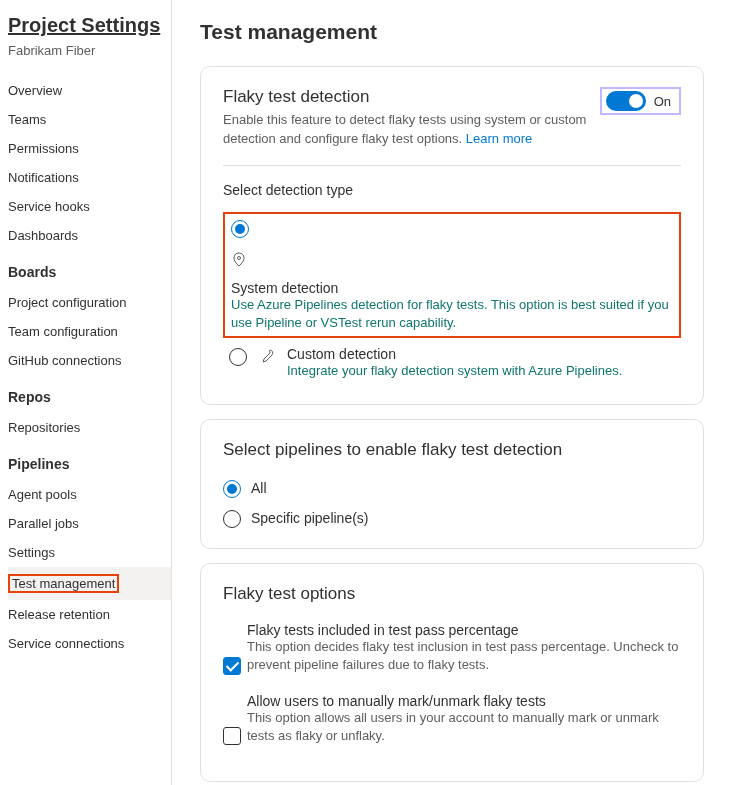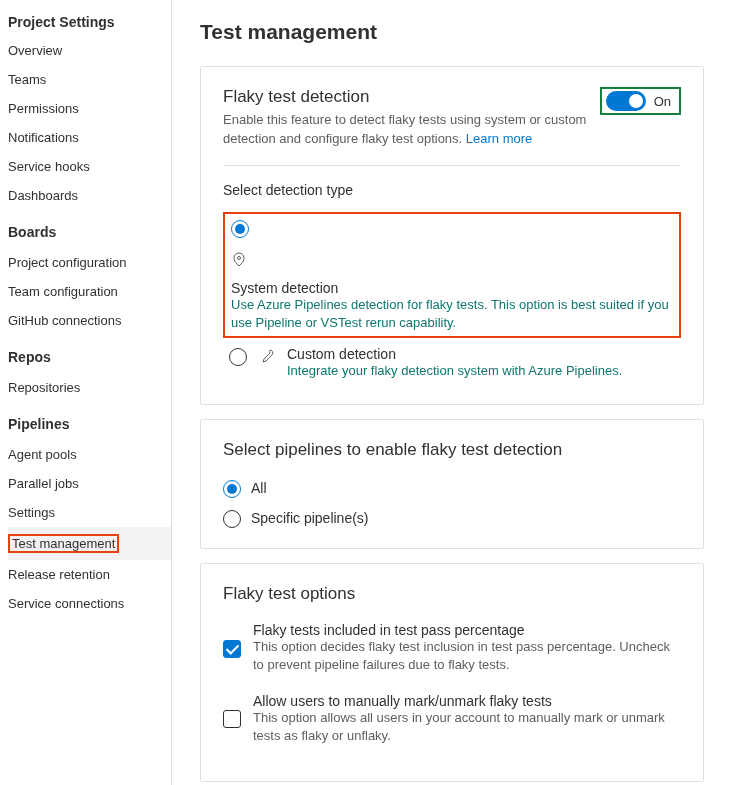--- a/index.html
+++ b/index.html
@@ -18,50 +18,51 @@
       width: 172px;
       border-right: 1px solid #e1dfdd;
       padding: 8px 0 8px 8px;
       overflow-y: auto;
       scrollbar-width: thin;
     }
     .sidebar::-webkit-scrollbar { width: 10px; }
     .sidebar::-webkit-scrollbar-thumb { background: #c8c6c4; border-radius: 5px; }
     .sidebar::-webkit-scrollbar-track { background: #f3f2f1; }
     .sidebar h1 {
-      font-size: 14px;
+      font-size: 20px;
       font-weight: 600;
       margin: 6px 0 6px 0;
+      text-decoration: underline;
     }
     .sidebar .subtitle {
       color: #605e5c;
       font-size: 13px;
       margin-bottom: 18px;
     }
     .sidebar .section { font-weight: 600; font-size: 14px; margin: 14px 0 8px 0; }
     .sidebar .nav-item {
       display: block;
       padding: 7px 0 7px 0;
       color: #323130;
       font-size: 13px;
       cursor: pointer;
     }
     .sidebar .nav-item.active { background: #f3f2f1; }
     .highlight-box { border: 2px solid #e8420c; display: inline-block; padding: 0 2px; }
-    .highlight-box-tight { border: 2px solid #15803d; }
+    .highlight-box-tight { border: 2px solid #c4b5fd; }
     
     .main {
       flex: 1;
       padding: 20px 28px 20px 28px;
       overflow-y: auto;
     }
     .main h1 { font-size: 21px; font-weight: 600; margin-bottom: 22px; }
     .card {
       border: 1px solid #e1dfdd;
-      border-radius: 2px;
+      border-radius: 10px;
       padding: 20px 22px;
       margin-bottom: 14px;
     }
     .card-header { display: flex; justify-content: space-between; align-items: flex-start; }
     .card-title { font-size: 17px; font-weight: 400; color: #323130; margin-bottom: 4px; }
     .card-desc { font-size: 13px; color: #605e5c; line-height: 1.45; }
     .card-desc a { color: #0078d4; text-decoration: none; cursor: pointer; }
     .divider { border-top: 1px solid #e1dfdd; margin: 16px 0; }
     .subhead { font-size: 14px; font-weight: 400; margin-bottom: 14px; color: #323130; }
     
@@ -86,38 +87,39 @@
     .radio.checked::after {
       content: ""; position: absolute; width: 10px; height: 10px; background: #0078d4;
       border-radius: 50%; top: 3px; left: 3px;
     }
     .opt-icon { width: 16px; height: 16px; flex-shrink: 0; color: #605e5c; margin-top: 2px; }
     .opt-text .opt-title { font-size: 14px; color: #323130; }
     .opt-text .opt-desc { font-size: 13px; color: #0f766e; line-height: 1.4; }
     .radio-simple-row { display: flex; align-items: center; gap: 10px; margin-bottom: 10px; }
     .radio-simple-row .label { font-size: 14px; }
     
-    .check-row { display: flex; gap: 12px; align-items: center; margin-bottom: 18px; }
+    .check-row { display: flex; gap: 6px; align-items: flex-end; margin-bottom: 18px; }
     .checkbox {
       width: 18px; height: 18px; border: 1px solid #323130; border-radius: 3px;
       flex-shrink: 0; cursor: pointer; position: relative; margin-top: 1px;
     }
     .checkbox.checked { background: #0078d4; border-color: #0078d4; }
     .checkbox.checked::after {
       content: ""; position: absolute; left: 5px; top: 1px; width: 5px; height: 10px;
       border: solid #fff; border-width: 0 2px 2px 0; transform: rotate(45deg);
     }
     .check-text .check-title { font-size: 14px; color: #323130; }
     .check-text .check-desc { font-size: 13px; color: #605e5c; line-height: 1.4; }
   </style>
 </head>
 <body>
 
 <div class="sidebar">
   <h1>Project Settings</h1>
+  <div class="subtitle">Fabrikam Fiber</div>
 
   <div class="nav-item">Overview</div>
   <div class="nav-item">Teams</div>
   <div class="nav-item">Permissions</div>
   <div class="nav-item">Notifications</div>
   <div class="nav-item">Service hooks</div>
   <div class="nav-item">Dashboards</div>
 
   <div class="section">Boards</div>
   <div class="nav-item">Project configuration</div>

